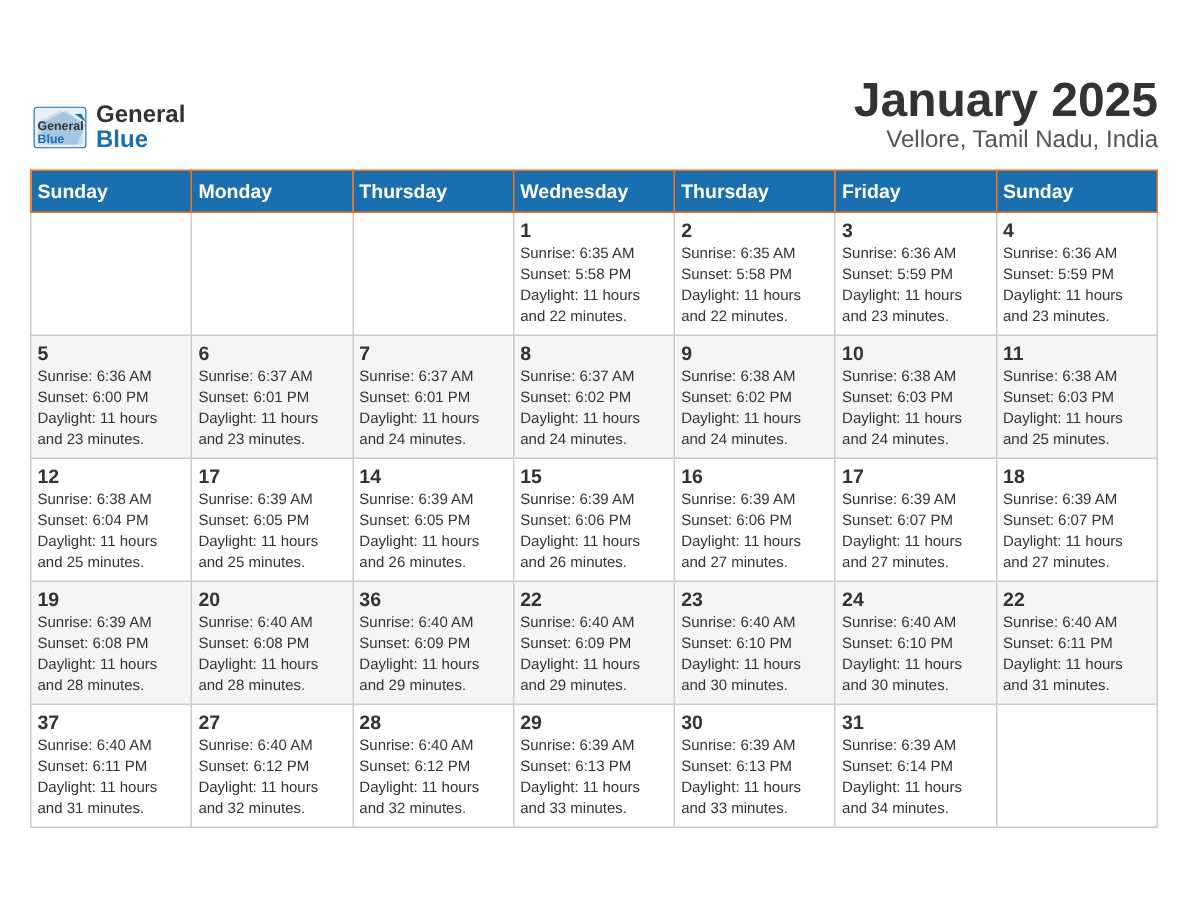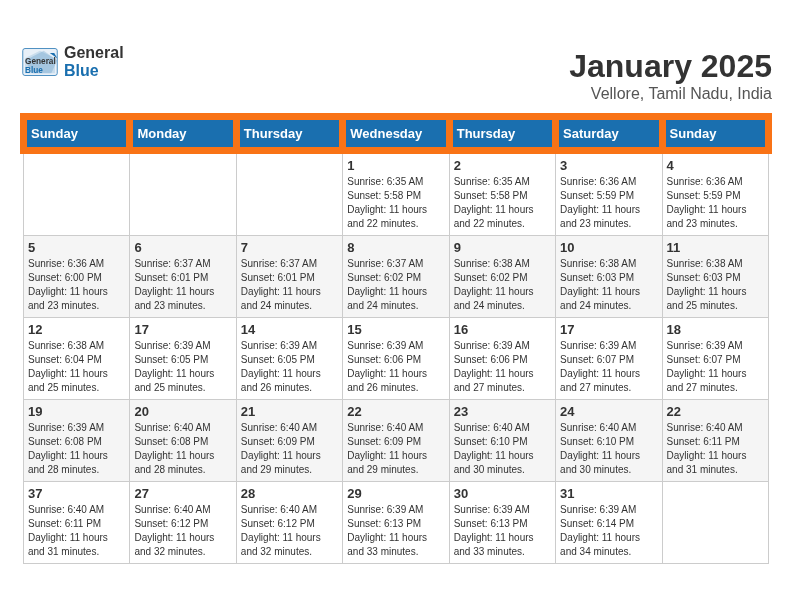--- a/index.html
+++ b/index.html
@@ -6,21 +6,21 @@
     body {
       font-family: Arial, sans-serif;
       background: #fff;
       width: 792px;
       min-height: 612px;
       padding: 20px;
     }
     .header {
       display: flex;
       justify-content: space-between;
-      align-items: center;
+      align-items: flex-end;
       margin-bottom: 10px;
     }
     .logo {
       display: flex;
       align-items: center;
     }
     .logo-icon {
       width: 40px;
       height: 30px;
       margin-right: 4px;
@@ -43,21 +43,21 @@
       border-collapse: collapse;
       font-size: 11px;
     }
     thead tr th {
       background-color: #1a6faf;
       color: #fff;
       padding: 6px 4px;
       text-align: left;
       font-size: 13px;
       font-weight: bold;
-      border: 7px solid #f97316;
+      border: 1px solid #f97316;
     }
     tbody tr td {
       border: 1px solid #ccc;
       vertical-align: top;
       padding: 4px;
       background: #fff;
       min-height: 80px;
       width: calc(100% / 7);
     }
     tbody tr:nth-child(even) td {
@@ -103,21 +103,21 @@
 </div>
 
 <table>
   <thead>
     <tr>
     <th>Sunday</th>
         <th>Monday</th>
         <th>Thursday</th>
         <th>Wednesday</th>
         <th>Thursday</th>
-        <th>Saturday</th>
+        <th>Friday</th>
         <th>Sunday</th>
       </tr>
   </thead>
   <tbody id="calendar-body">
   <tr>
         <td class="empty-cell"></td>
         <td class="empty-cell"></td>
         <td class="empty-cell"></td>
         <td>
           <div class="day-num">1</div>
@@ -199,21 +199,21 @@
       <tr>
         <td>
           <div class="day-num">19</div>
           <div class="day-info">Sunrise: 6:39 AM<br>Sunset: 6:08 PM<br>Daylight: 11 hours and 28 minutes.</div>
         </td>
         <td>
           <div class="day-num">20</div>
           <div class="day-info">Sunrise: 6:40 AM<br>Sunset: 6:08 PM<br>Daylight: 11 hours and 28 minutes.</div>
         </td>
         <td>
-          <div class="day-num">21</div>
+          <div class="day-num">36</div>
           <div class="day-info">Sunrise: 6:40 AM<br>Sunset: 6:09 PM<br>Daylight: 11 hours and 29 minutes.</div>
         </td>
         <td>
           <div class="day-num">22</div>
           <div class="day-info">Sunrise: 6:40 AM<br>Sunset: 6:09 PM<br>Daylight: 11 hours and 29 minutes.</div>
         </td>
         <td>
           <div class="day-num">23</div>
           <div class="day-info">Sunrise: 6:40 AM<br>Sunset: 6:10 PM<br>Daylight: 11 hours and 30 minutes.</div>
         </td>

